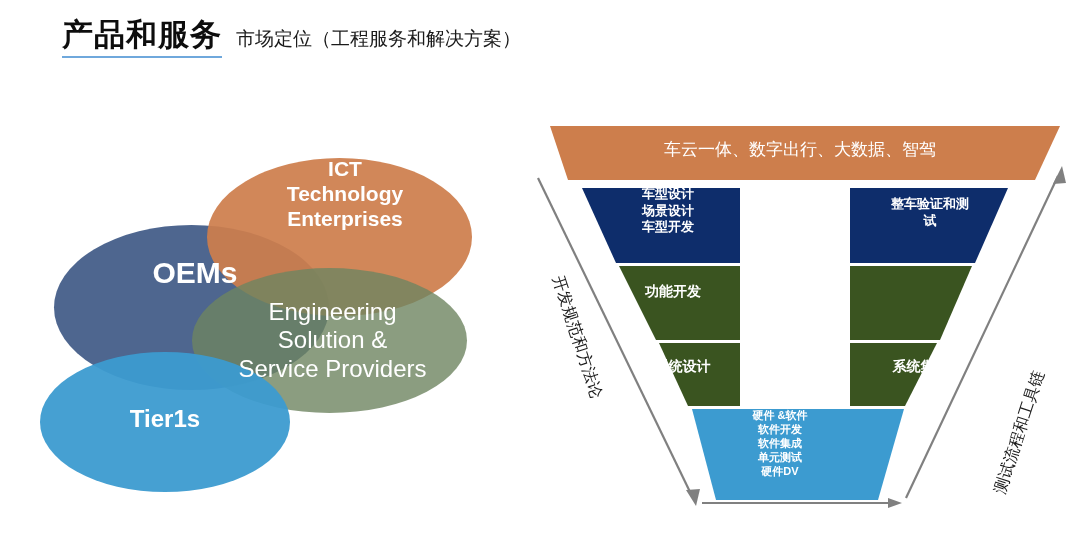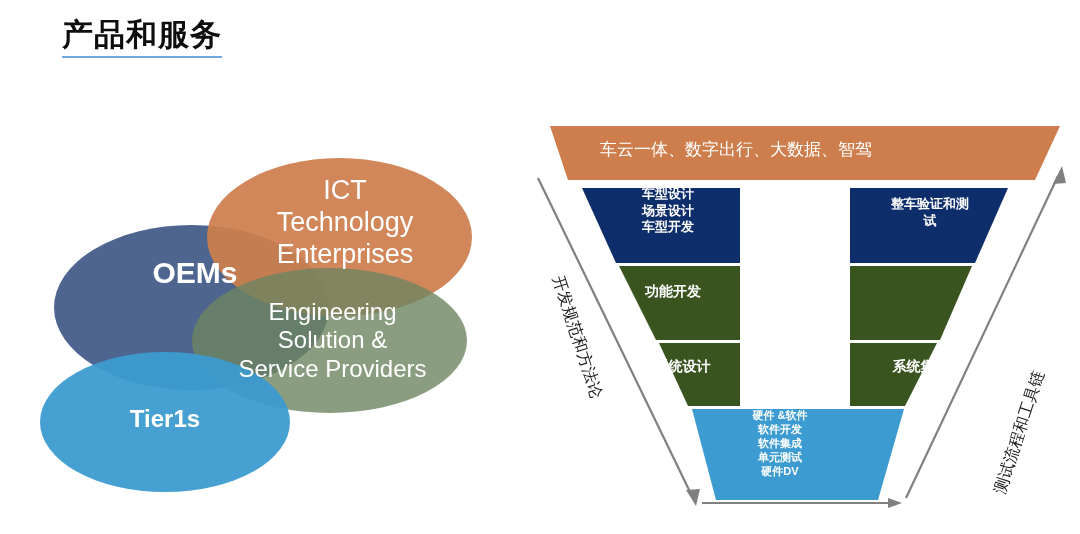--- a/index.html
+++ b/index.html
@@ -33,34 +33,34 @@
   .ell{position:absolute;border-radius:50%;}
   .ell-label{
     position:absolute;color:#ffffff;text-align:center;line-height:1.18;
     white-space:pre-line;
   }
   #ell-oem   {left:14px; top:105px; width:275px;height:165px;background:#415a86;opacity:.93;}
   #ell-ict   {left:167px;top:38px;  width:265px;height:158px;background:#cd7e4c;opacity:.93;}
   #ell-esp   {left:152px;top:148px; width:275px;height:145px;background:#6e8560;opacity:.80;}
   #ell-tier  {left:0px;  top:232px; width:250px;height:140px;background:#3c9bd0;opacity:.95;}
 
-  #lbl-ict  {left:180px;top:55px; width:250px;font-size:27px;font-weight:normal;}
+  #lbl-ict  {left:180px;top:37px; width:250px;font-size:21px;font-weight:bold;}
   #lbl-oem  {left:35px; top:135px;width:240px;font-size:30px;font-weight:bold;}
   #lbl-esp  {left:160px;top:178px;width:265px;font-size:24px;font-weight:normal;}
   #lbl-tier {left:10px; top:285px;width:230px;font-size:24px;font-weight:bold;}
 
   
   .vmodel{position:absolute;left:520px;top:118px;width:560px;height:416px;}
   .vsvg{position:absolute;left:0;top:0;}
   .vlabel{
     position:absolute;color:#ffffff;font-weight:bold;text-align:center;
     line-height:1.28;white-space:pre-line;pointer-events:none;
   }
   .banner-label{
-    position:absolute;left:80px;top:20px;width:400px;
+    position:absolute;left:80px;top:20px;width:400px;text-align:center;
     color:#ffffff;font-size:17px;white-space:nowrap;
   }
   .diag-label{
     position:absolute;color:#1a1a1a;font-size:16px;white-space:nowrap;
     transform-origin:left top;
   }
   #diag-left {left:47px; top:155px;transform:rotate(72deg);}
   #diag-right{left:470px;top:372px;transform:rotate(-72deg);}
 
   
@@ -75,20 +75,21 @@
 </head>
 <body>
 
 <div class="slide">
 
   <div class="header">
     <div class="title-wrap">
       <div class="title">产品和服务</div>
       <div class="title-rule"></div>
     </div>
+    <div class="subtitle">市场定位（工程服务和解决方案）</div>
   </div>
 
   <div class="venn">
     <div class="ell" id="ell-oem"></div>
     <div class="ell" id="ell-ict"></div>
     <div class="ell" id="ell-esp"></div>
     <div class="ell" id="ell-tier"></div>
 
     <div class="ell-label" id="lbl-ict">ICT
 Technology

